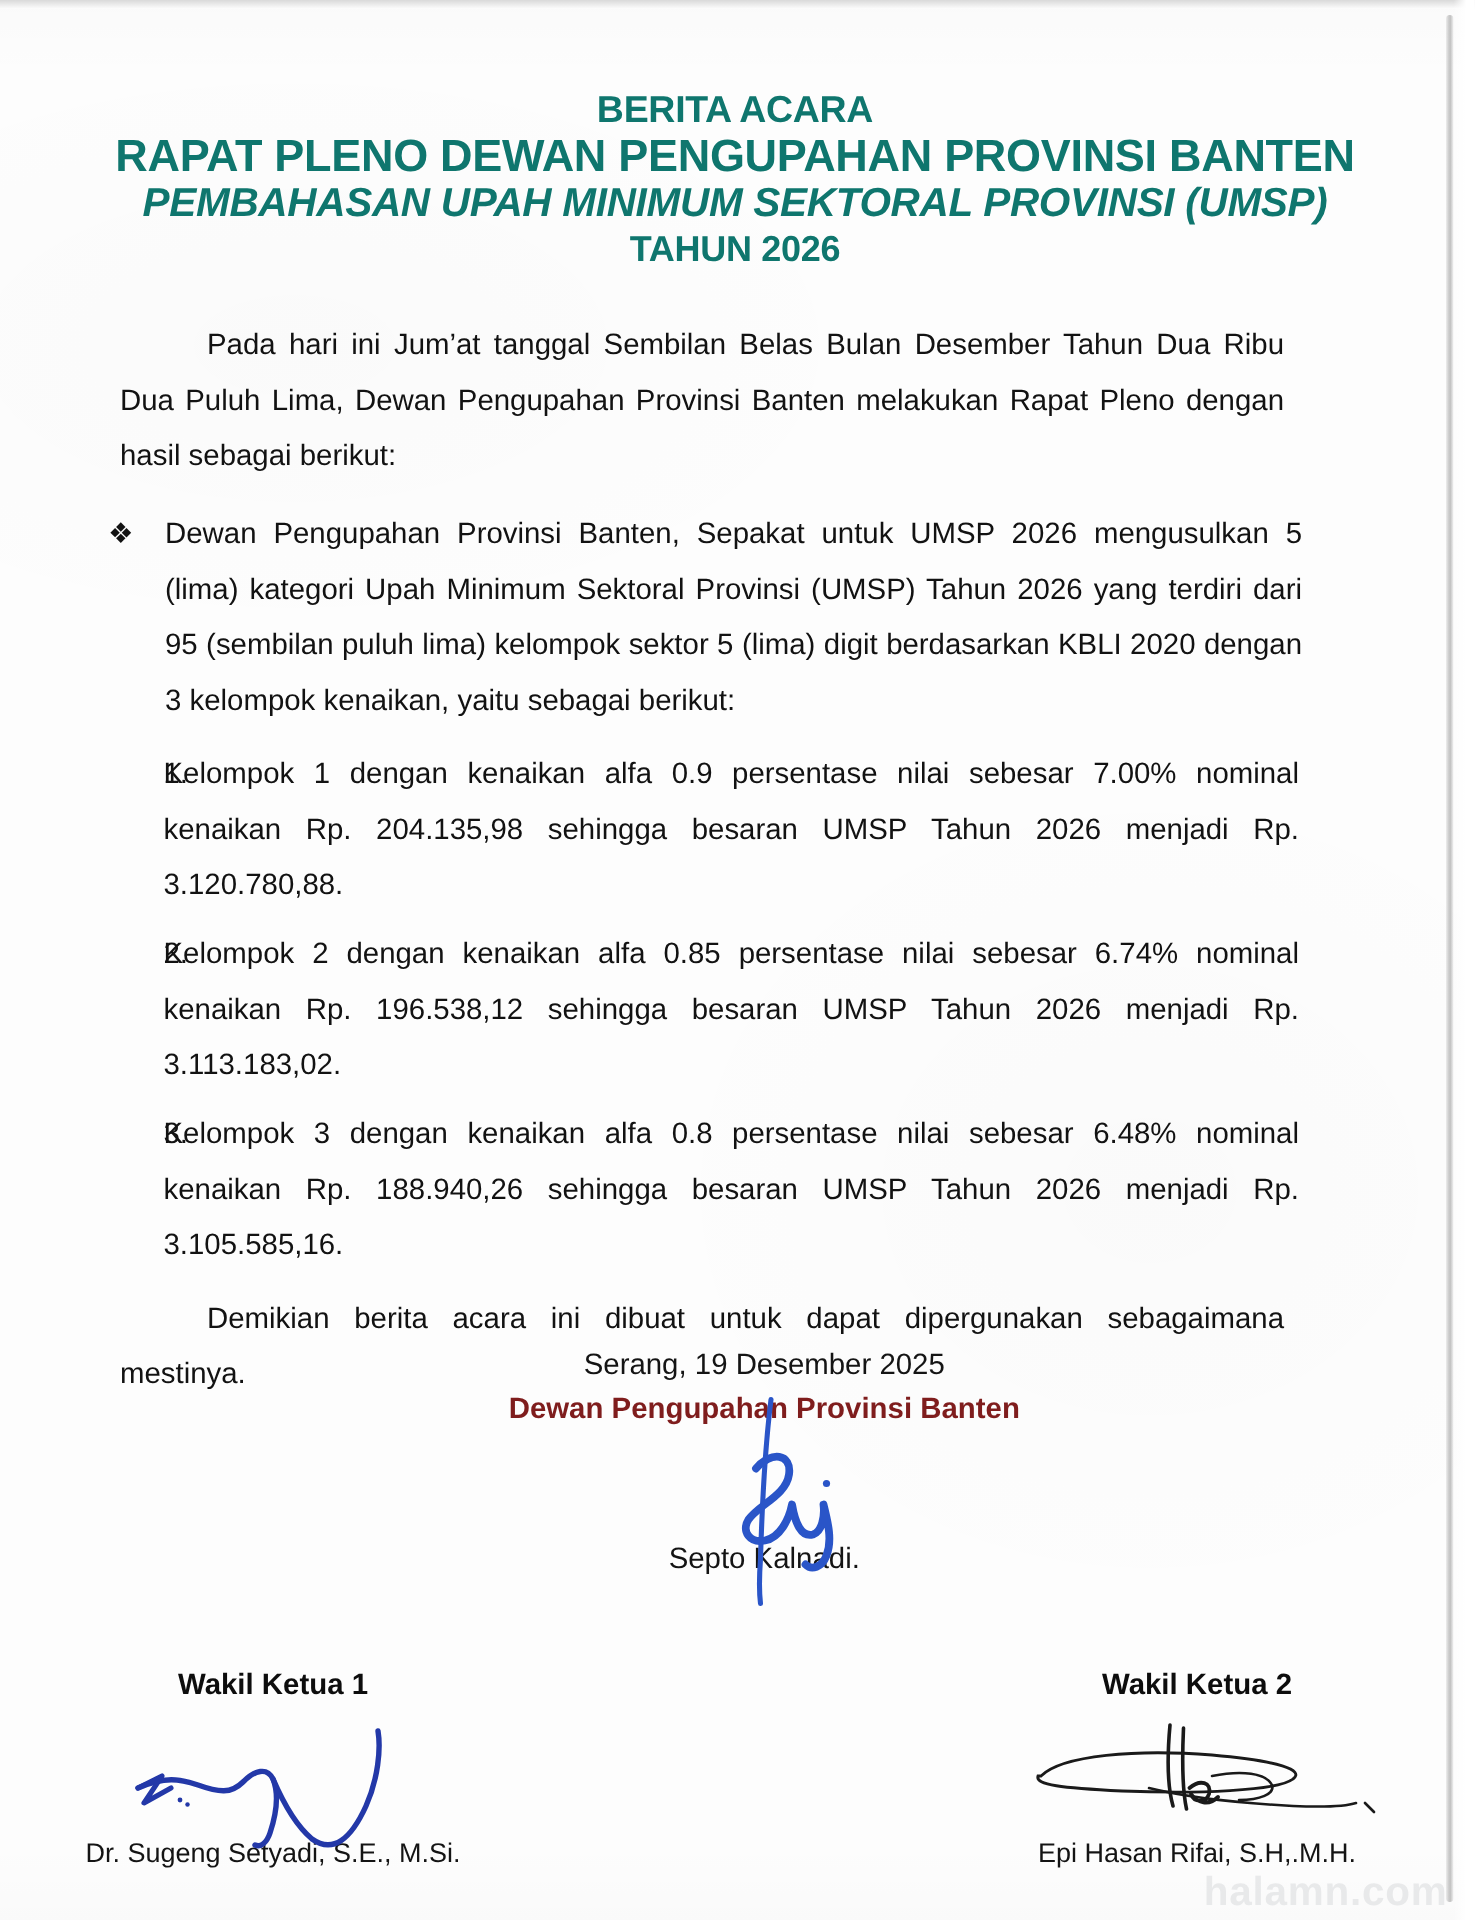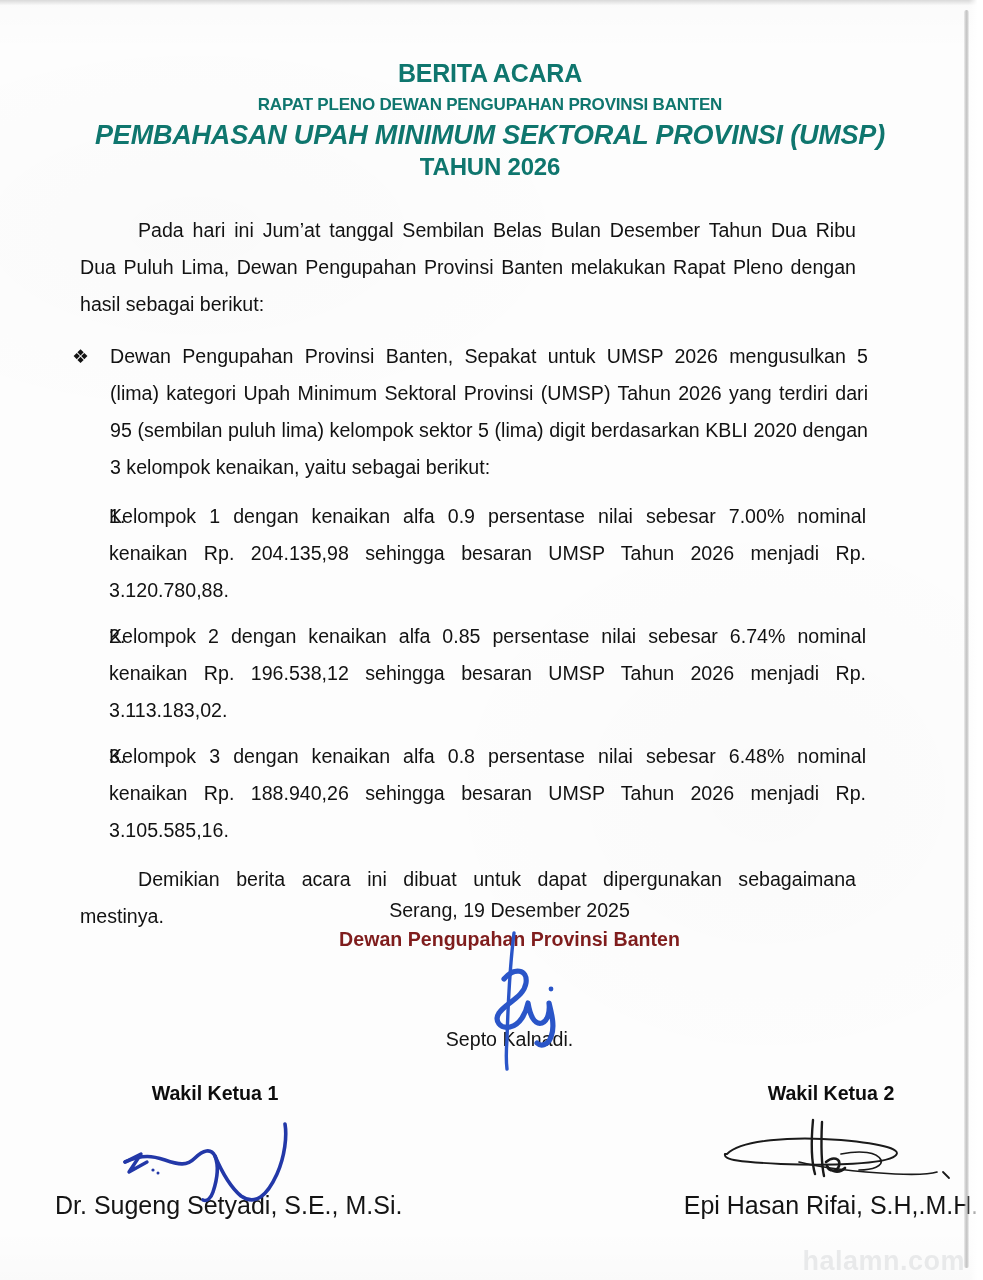--- a/index.html
+++ b/index.html
@@ -63,21 +63,21 @@
   }
   .title-line {
     font-weight: bold;
     font-size: 25.5px;
     line-height: 31px;
     letter-spacing: -0.2px;
     color: #0f766e;
     white-space: nowrap;
   }
   .title-line.l1 { font-size: 25px; }
-  .title-line.l2 { font-size: 17px; }
+  .title-line.l2 { font-size: 30px; }
   .title-line.l3 { font-size: 27px; font-style: italic; }
   .title-line.l4 { font-size: 24px; }
 
   
   .body-wrap {
     position: absolute;
     top: 200px;
     left: 68px;
     width: 800px;
     font-size: 19.6px;
@@ -175,42 +175,41 @@
     left: 50%;
     margin-left: -58px;
     width: 150px;
     height: 150px;
     pointer-events: none;
   }
 
   
   .sign-bottom {
     position: absolute;
-    top: 1080px;
+    top: 1110px;
     left: 0;
     width: 833px;
     height: 158px;
-    margin-left: 33px;
   }
   .sign-col {
     position: absolute;
     top: 0;
     text-align: center;
   }
   .sign-col.left  { left: 22px;  width: 320px; }
   .sign-col.right { left: 628px; width: 340px; }
 
   .sign-role-b {
     font-size: 19.6px;
     font-weight: bold;
     color: #0d0d0d;
     line-height: 26px;
   }
   .sign-name-b {
-    font-size: 25px;
+    font-size: 18px;
     color: #141414;
     line-height: 26px;
     margin-top: 86px;
     white-space: nowrap;
   }
   .sig-svg {
     position: absolute;
     pointer-events: none;
   }
   .sig-left  { top: 16px; left: 40px;  width: 250px; height: 110px; }

